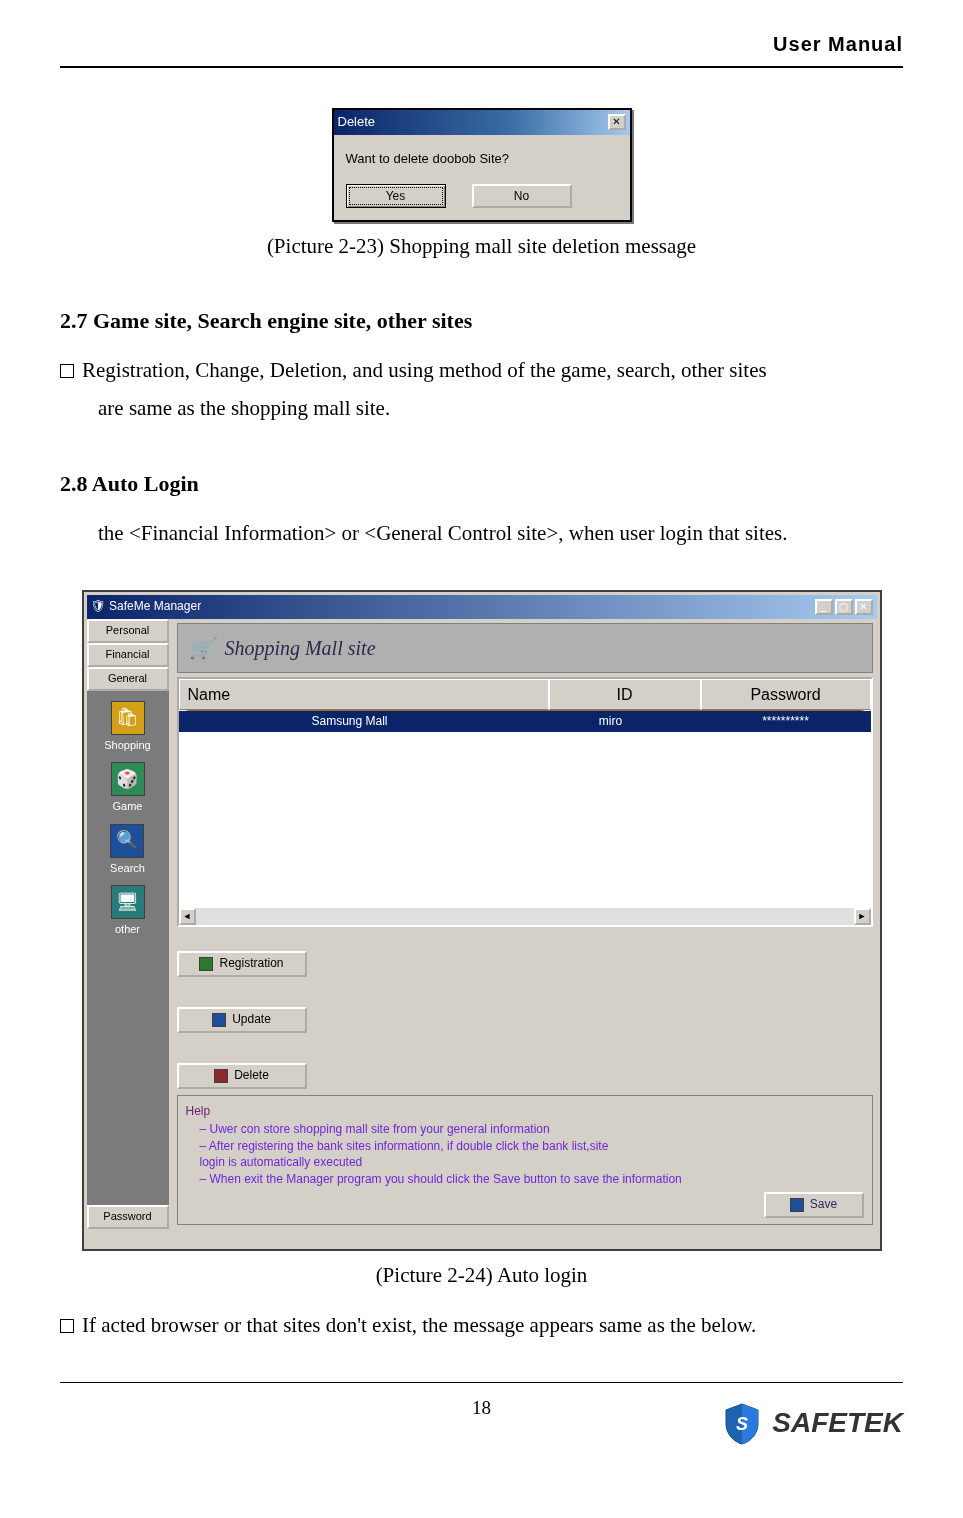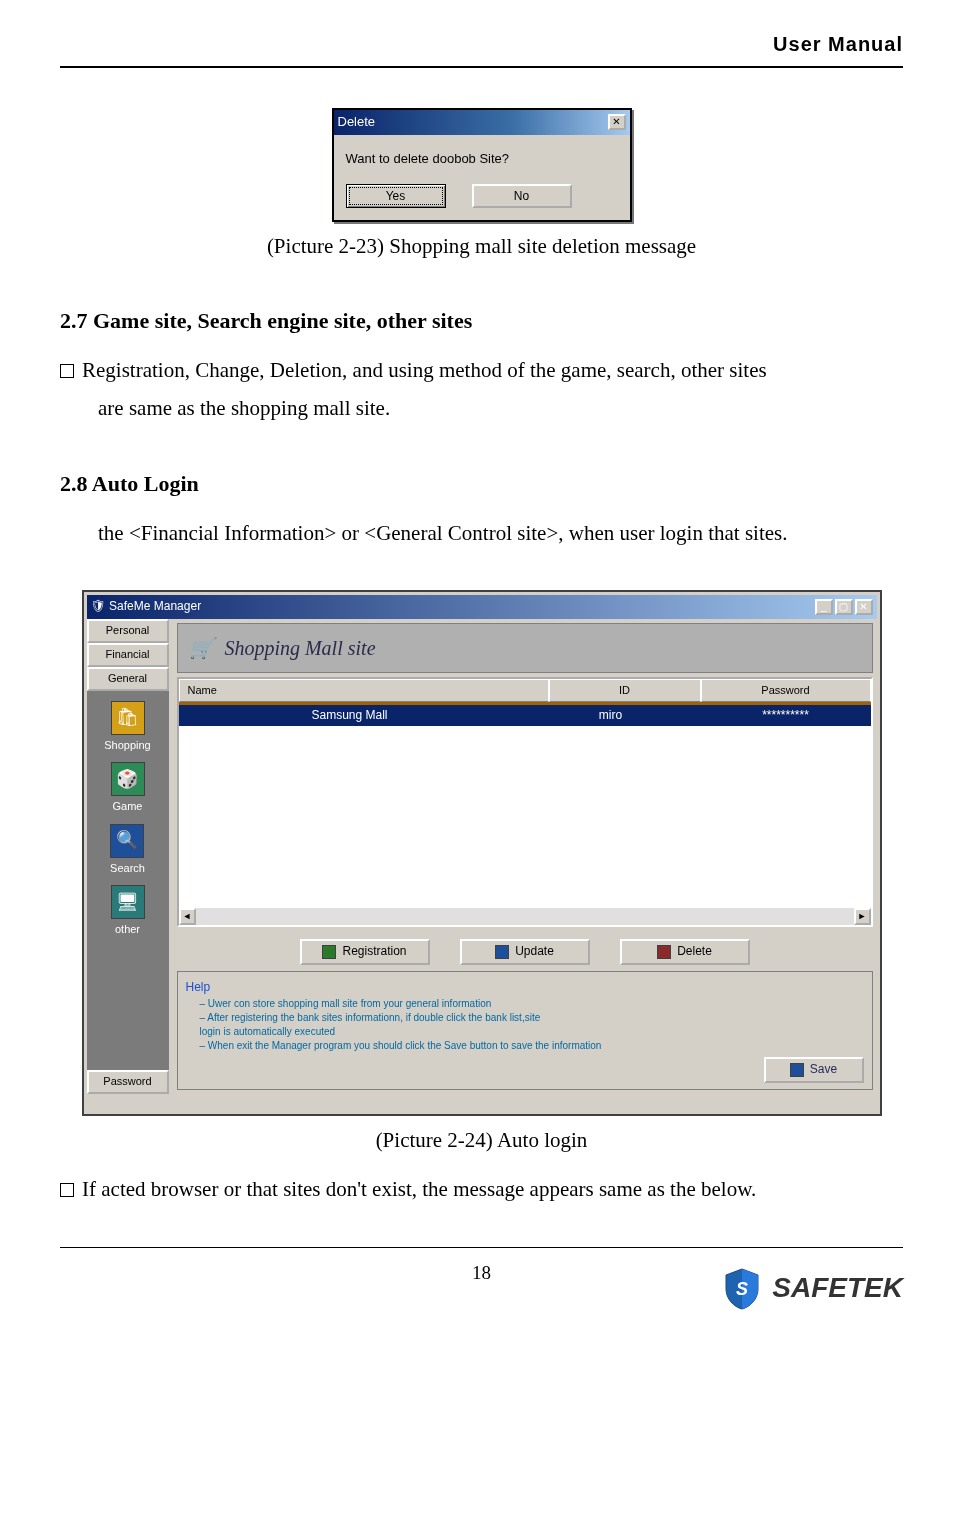--- a/index.html
+++ b/index.html
@@ -29,41 +29,41 @@
   .tabbtn{background:#d4d0c8;border:2px outset #fff;height:24px;font-size:11px;text-align:center;display:flex;align-items:center;justify-content:center;}
   .icontray{background:#7b7b7b;flex:1;display:flex;flex-direction:column;align-items:center;padding:10px 0;gap:8px;}
   .iconcell{color:#fff;font-size:11px;text-align:center;display:flex;flex-direction:column;align-items:center;gap:2px;}
   .iconbox{width:34px;height:34px;background:#d4a017;border:1px solid #404040;display:flex;align-items:center;justify-content:center;font-size:18px;}
   .iconbox.green{background:#2e8b57;}
   .iconbox.blue{background:#1e4f9b;color:#fff;}
   .iconbox.teal{background:#2a7a7a;color:#fff;}
   .smw-main{flex:1;background:#d4d0c8;display:flex;flex-direction:column;padding:4px;}
   .banner{background:#b0b0b0;padding:8px 12px;font-size:20px;font-style:italic;font-family:"Times New Roman",serif;color:#2a2a4a;border:1px solid #808080;display:flex;align-items:center;gap:10px;}
   .table-wrap{background:#fff;border:2px inset #fff;margin-top:4px;height:250px;overflow:hidden;position:relative;}
-  .thead{display:flex;background:#d4d0c8;border-bottom:3px solid #a16207;font-size:11px;}
+  .thead{display:flex;background:#d4d0c8;border-bottom:1px solid #a16207;font-size:16px;border-radius:11px;}
   .th{padding:2px 8px;border-right:1px solid #fff;border-bottom:1px solid #808080;background:#d4d0c8;border-top:1px solid #fff;border-left:1px solid #fff;}
   .th.c1{flex:1;}
   .th.c2{width:152px;text-align:center;}
   .th.c3{width:170px;text-align:center;}
   .trow{display:flex;background:#0a246a;color:#fff;font-size:12px;}
   .td{padding:1px 8px;}
   .td.c1{flex:1;text-align:center;}
   .td.c2{width:180px;text-align:center;}
   .td.c3{width:170px;text-align:center;}
   .hscroll{position:absolute;bottom:0;left:0;right:0;height:17px;background:#d4d0c8;display:flex;}
   .hs-btn{width:17px;height:17px;background:#d4d0c8;border:2px outset #fff;font-size:9px;display:flex;align-items:center;justify-content:center;}
   .hs-track{flex:1;background:#e0e0e0;}
-  .action-row{display:flex;gap:30px;justify-content:center;margin-top:12px;}
+  .action-row{display:flex;gap:30px;justify-content:center;margin-top:24px;flex-direction:column;}
   .abtn{background:#d4d0c8;border:2px outset #fff;width:130px;height:26px;font-size:12px;display:flex;align-items:center;justify-content:center;gap:6px;}
   .ic{width:14px;height:14px;background:#2a7a2a;border:1px solid #404040;}
   .ic.b{background:#1e4f9b;}
   .ic.r{background:#8b2a2a;}
   .help-box{margin-top:6px;border:1px solid #808080;background:#d4d0c8;padding:6px 8px;font-size:12px;color:#2a2a5a;}
-  .help-box .hlabel{font-size:12px;color:#1d4ed8;}
-  .help-lines{color:#0369a1;font-size:10px;line-height:1.4;padding-left:14px;}
+  .help-box .hlabel{font-size:12px;color:#701a75;}
+  .help-lines{color:#6d28d9;font-size:12px;line-height:1.4;padding-left:14px;}
   .save-row{display:flex;justify-content:flex-end;margin-top:4px;}
   .page-num{text-align:center;font-size:19px;margin-top:6px;}
   .footer{display:flex;justify-content:flex-end;margin-top:-22px;}
   .logo{display:flex;align-items:center;gap:10px;font-family:Arial,Helvetica,sans-serif;font-weight:bold;font-style:italic;font-size:28px;color:#333;}
   .logo-shield{width:40px;height:44px;position:relative;}
   .logo-shield svg{width:100%;height:100%;}
 </style>
 </head>
 <body>
 

